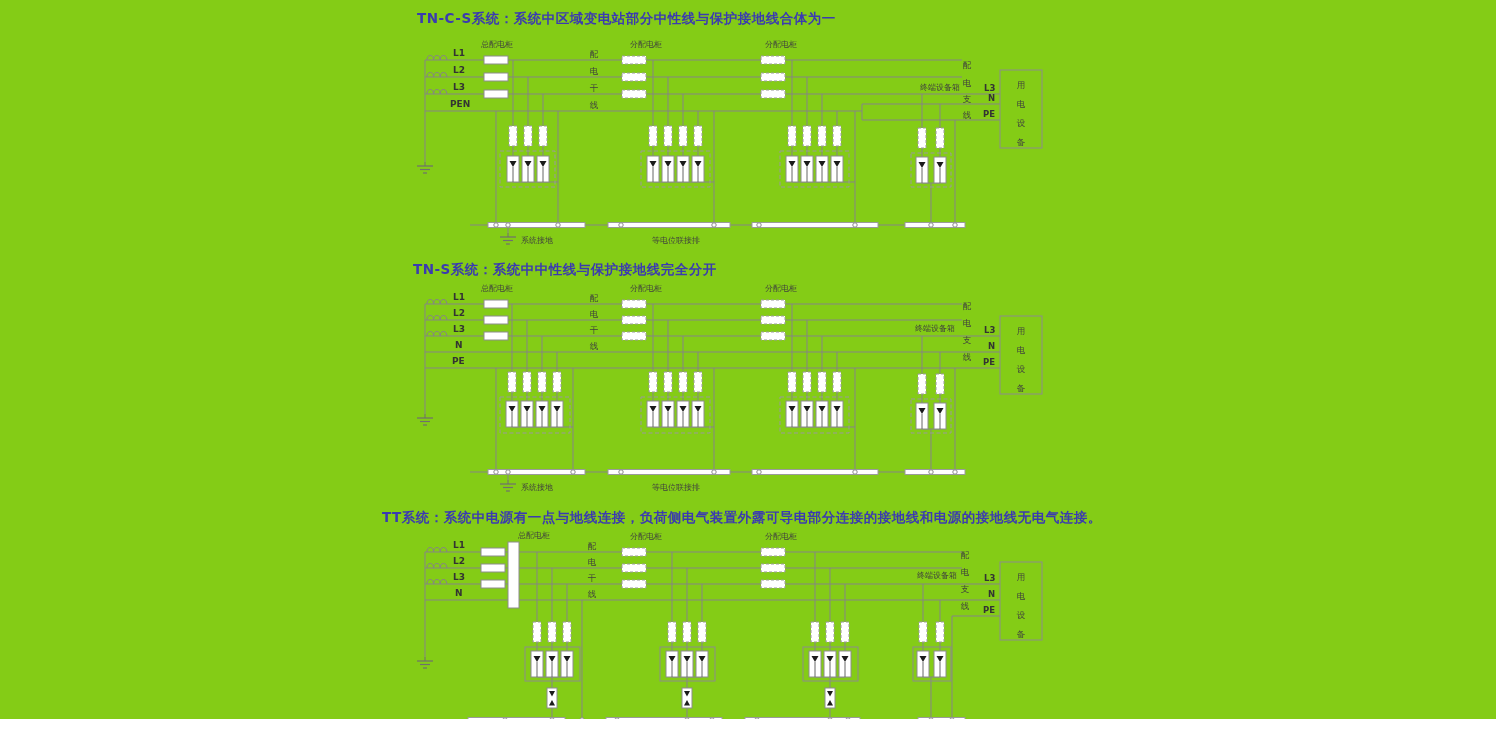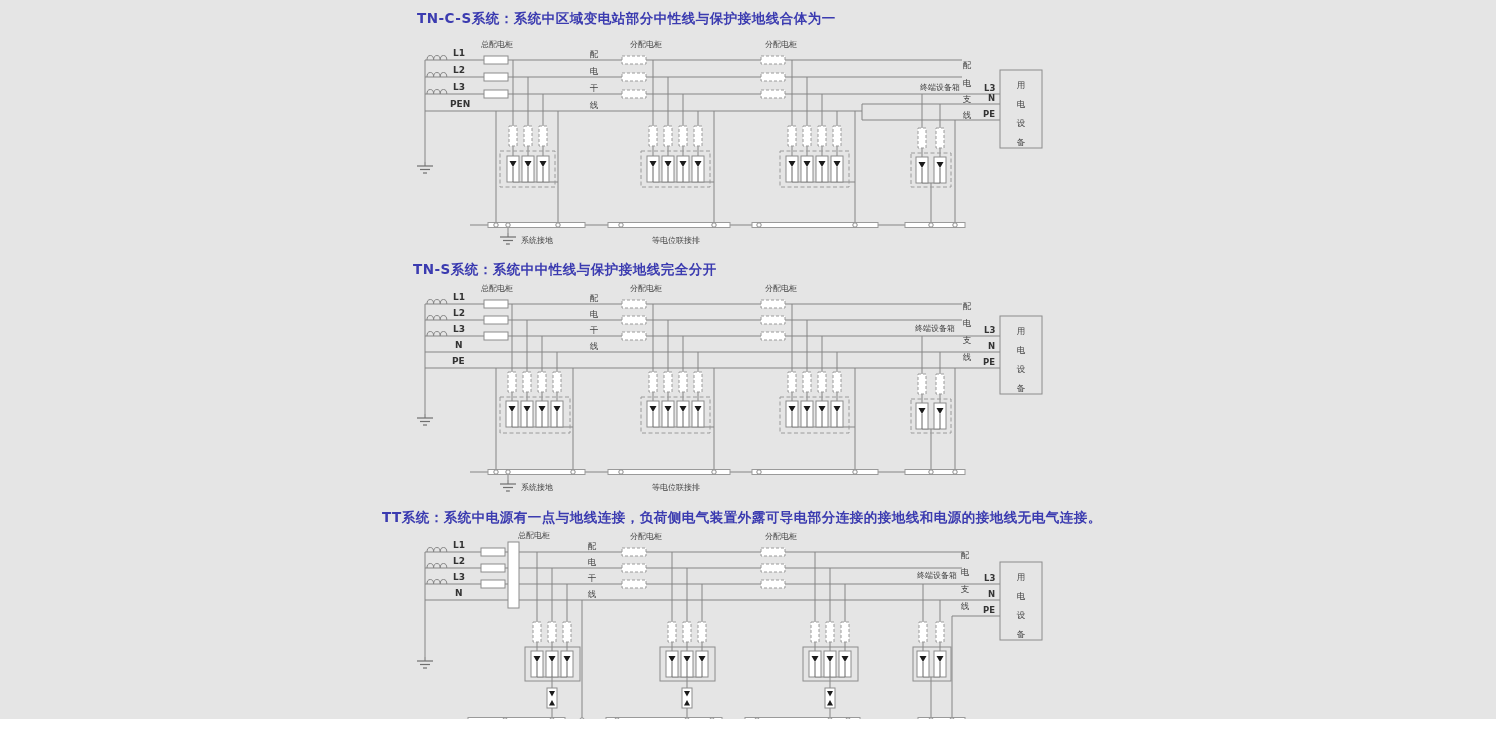--- a/index.html
+++ b/index.html
@@ -1,16 +1,16 @@
 <!DOCTYPE html>
 <html><head>
 <meta charset="utf-8">
 <style>
   html,body{margin:0;padding:0;background:#fff;}
-  .stage{position:relative;width:1496px;height:719px;background:#e5e5e5;overflow:hidden;
+  .stage{position:relative;width:1496px;height:719px;background:#84cc16;overflow:hidden;
          font-family:"DejaVu Sans","Liberation Sans",sans-serif;}
   .title{position:absolute;color:#3b3bb0;font-size:13.5px;font-weight:bold;white-space:nowrap;letter-spacing:.5px;}
   .t1{left:417px;top:10px;}
   .t2{left:413px;top:261px;}
   .t3{left:382px;top:509px;}
   svg.schem{position:absolute;left:0;top:0;}
   svg text{fill:#3f3f3f;font-family:"DejaVu Sans","Liberation Sans",sans-serif;}
   .t8{font-size:8px;}
   .t85{font-size:8.5px;}
   .lb{font-size:9px;font-weight:bold;fill:#333;}

